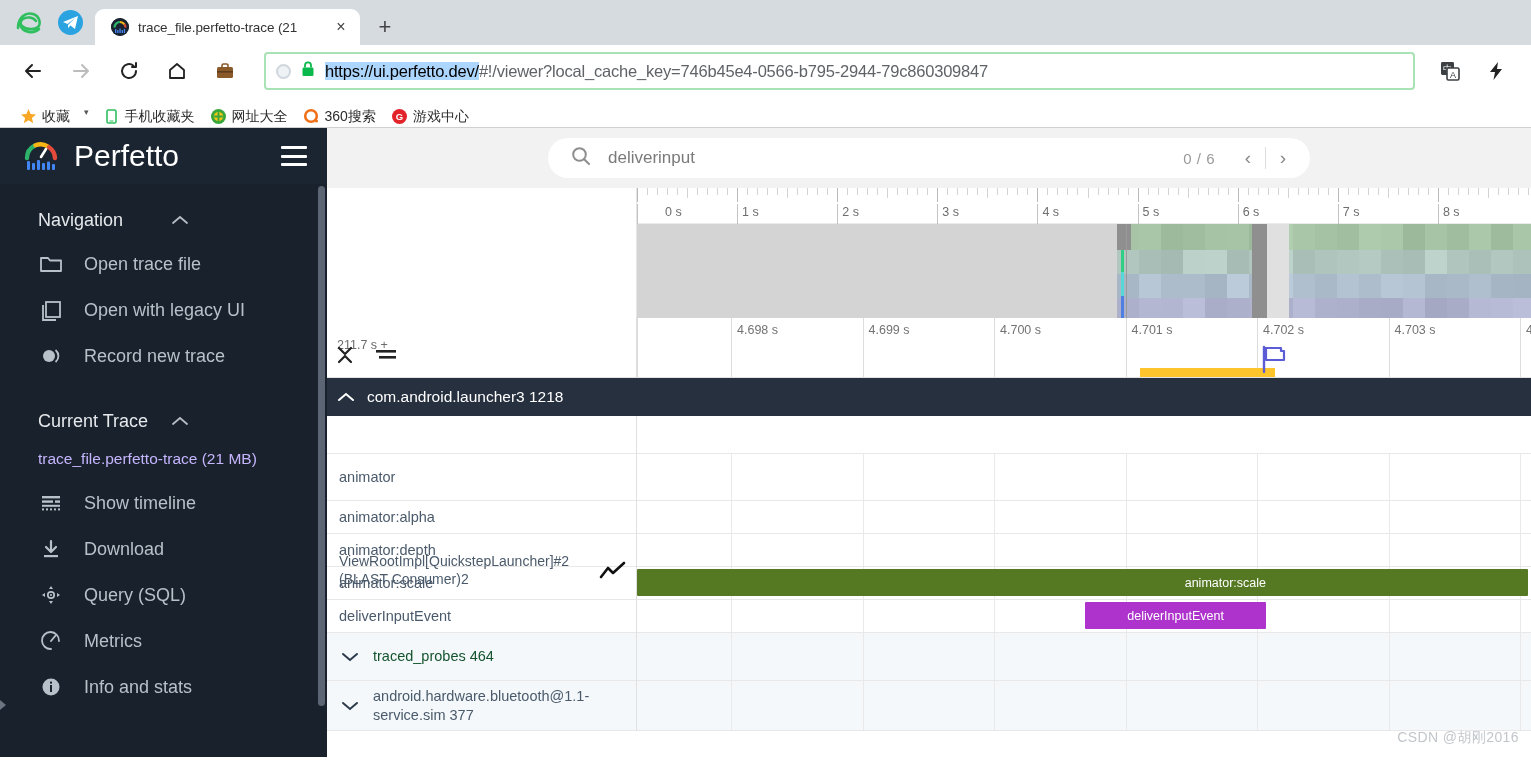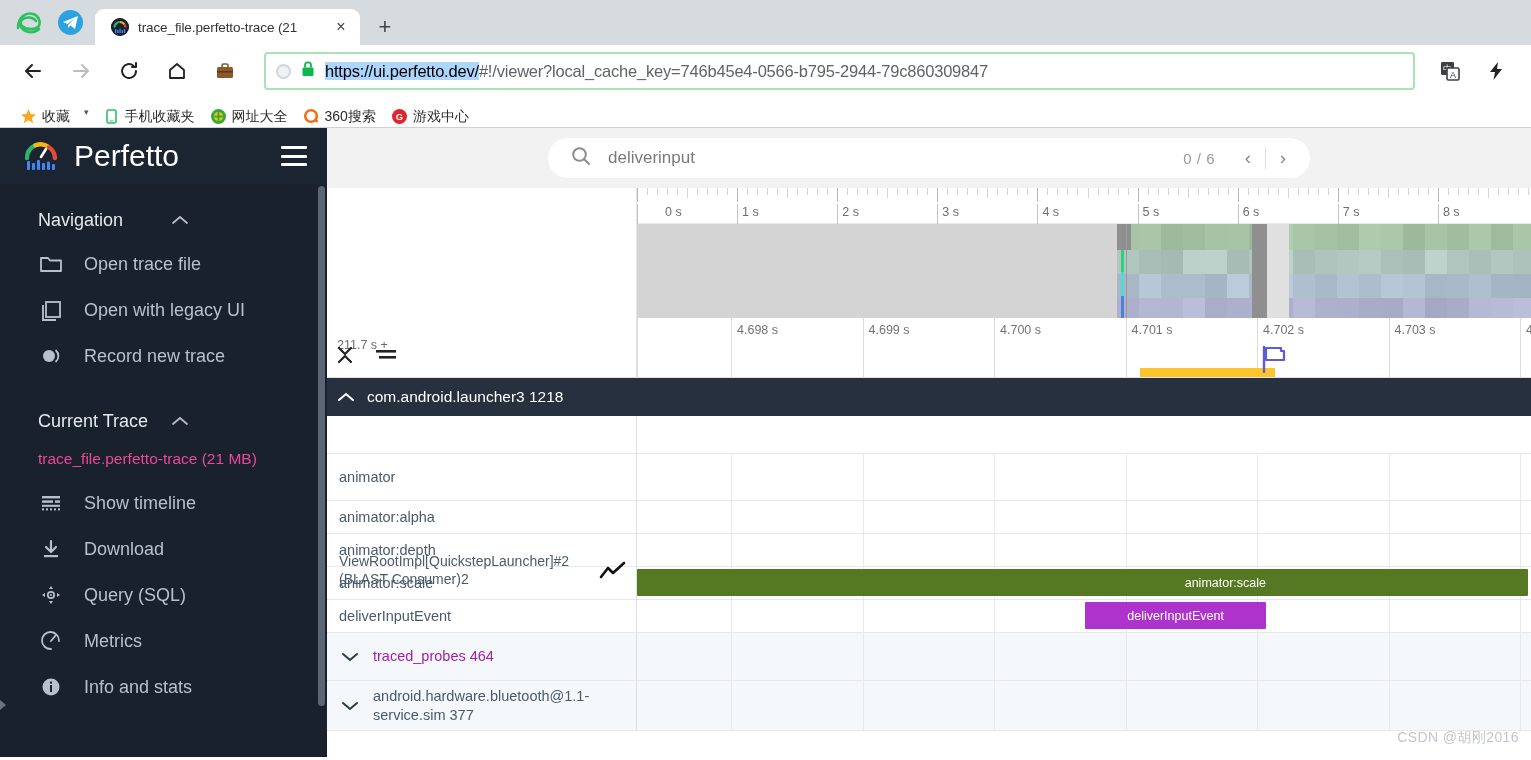--- a/index.html
+++ b/index.html
@@ -80,21 +80,21 @@
   .sb-body { padding-top: 12px; }
   .sb-section {
     display: flex; align-items: center; padding: 14px 24px 10px 38px; color: #e6e9ec;
     font-size: 18px; font-weight: 400;
   }
   .sb-section span { flex: 1; }
   .sb-chevron { color: #b6bcc4; font-size: 14px; }
 
   .sb-item { display: flex; align-items: center; gap: 20px; padding: 10px 24px 10px 38px; color: #b8c0c9; font-size: 18px; }
   .sb-item .sbi-icon { width: 26px; height: 26px; flex: 0 0 26px; display: flex; align-items: center; justify-content: center; }
-  .sb-file { padding: 8px 24px 12px 38px; color: #ec4899; font-size: 15.5px; }
+  .sb-file { padding: 8px 24px 12px 38px; color: #c4b5fd; font-size: 15.5px; }
 
   .sb-scroll {
     position: absolute; left: 318px; top: 58px; width: 7px; height: 520px;
     background: #5c6573; border-radius: 4px;
   }
   .sb-handle {
     position: absolute; left: 0; top: 572px; width: 7px; height: 14px;
   }
   .sb-handle:after {
     content: ''; position: absolute; border-left: 6px solid #6b7480;
@@ -832,21 +832,21 @@
               <div class="slice" style="left: 448.173px; width: 180.873px; top: 2px; height: 27px; background: rgb(173, 51, 204);">deliverInputEvent</div>
             </div>
           </div>
           <div class="trow alt" style="height: 48px;">
             <div class="tname">
               <div class="tchev">
                 <svg width="18" height="12" viewBox="0 0 18 12">
                   <path d="M2 3 L9 9 L16 3" fill="none" stroke="#2b3a4a" stroke-width="2" stroke-linecap="round"></path>
                 </svg>
               </div>
-              <div class="label" style="padding-left: 4px; color: #a21caf;">traced_probes 464</div>
+              <div class="label" style="padding-left: 4px; color: #14532d;">traced_probes 464</div>
             </div>
             <div class="tshelf">
               <div class="vgrid" style="left: 94px;"></div>
               <div class="vgrid" style="left: 225.5px;"></div>
               <div class="vgrid" style="left: 357px;"></div>
               <div class="vgrid" style="left: 488.5px;"></div>
               <div class="vgrid" style="left: 620px;"></div>
               <div class="vgrid" style="left: 751.5px;"></div>
               <div class="vgrid" style="left: 883px;"></div>
             </div>

